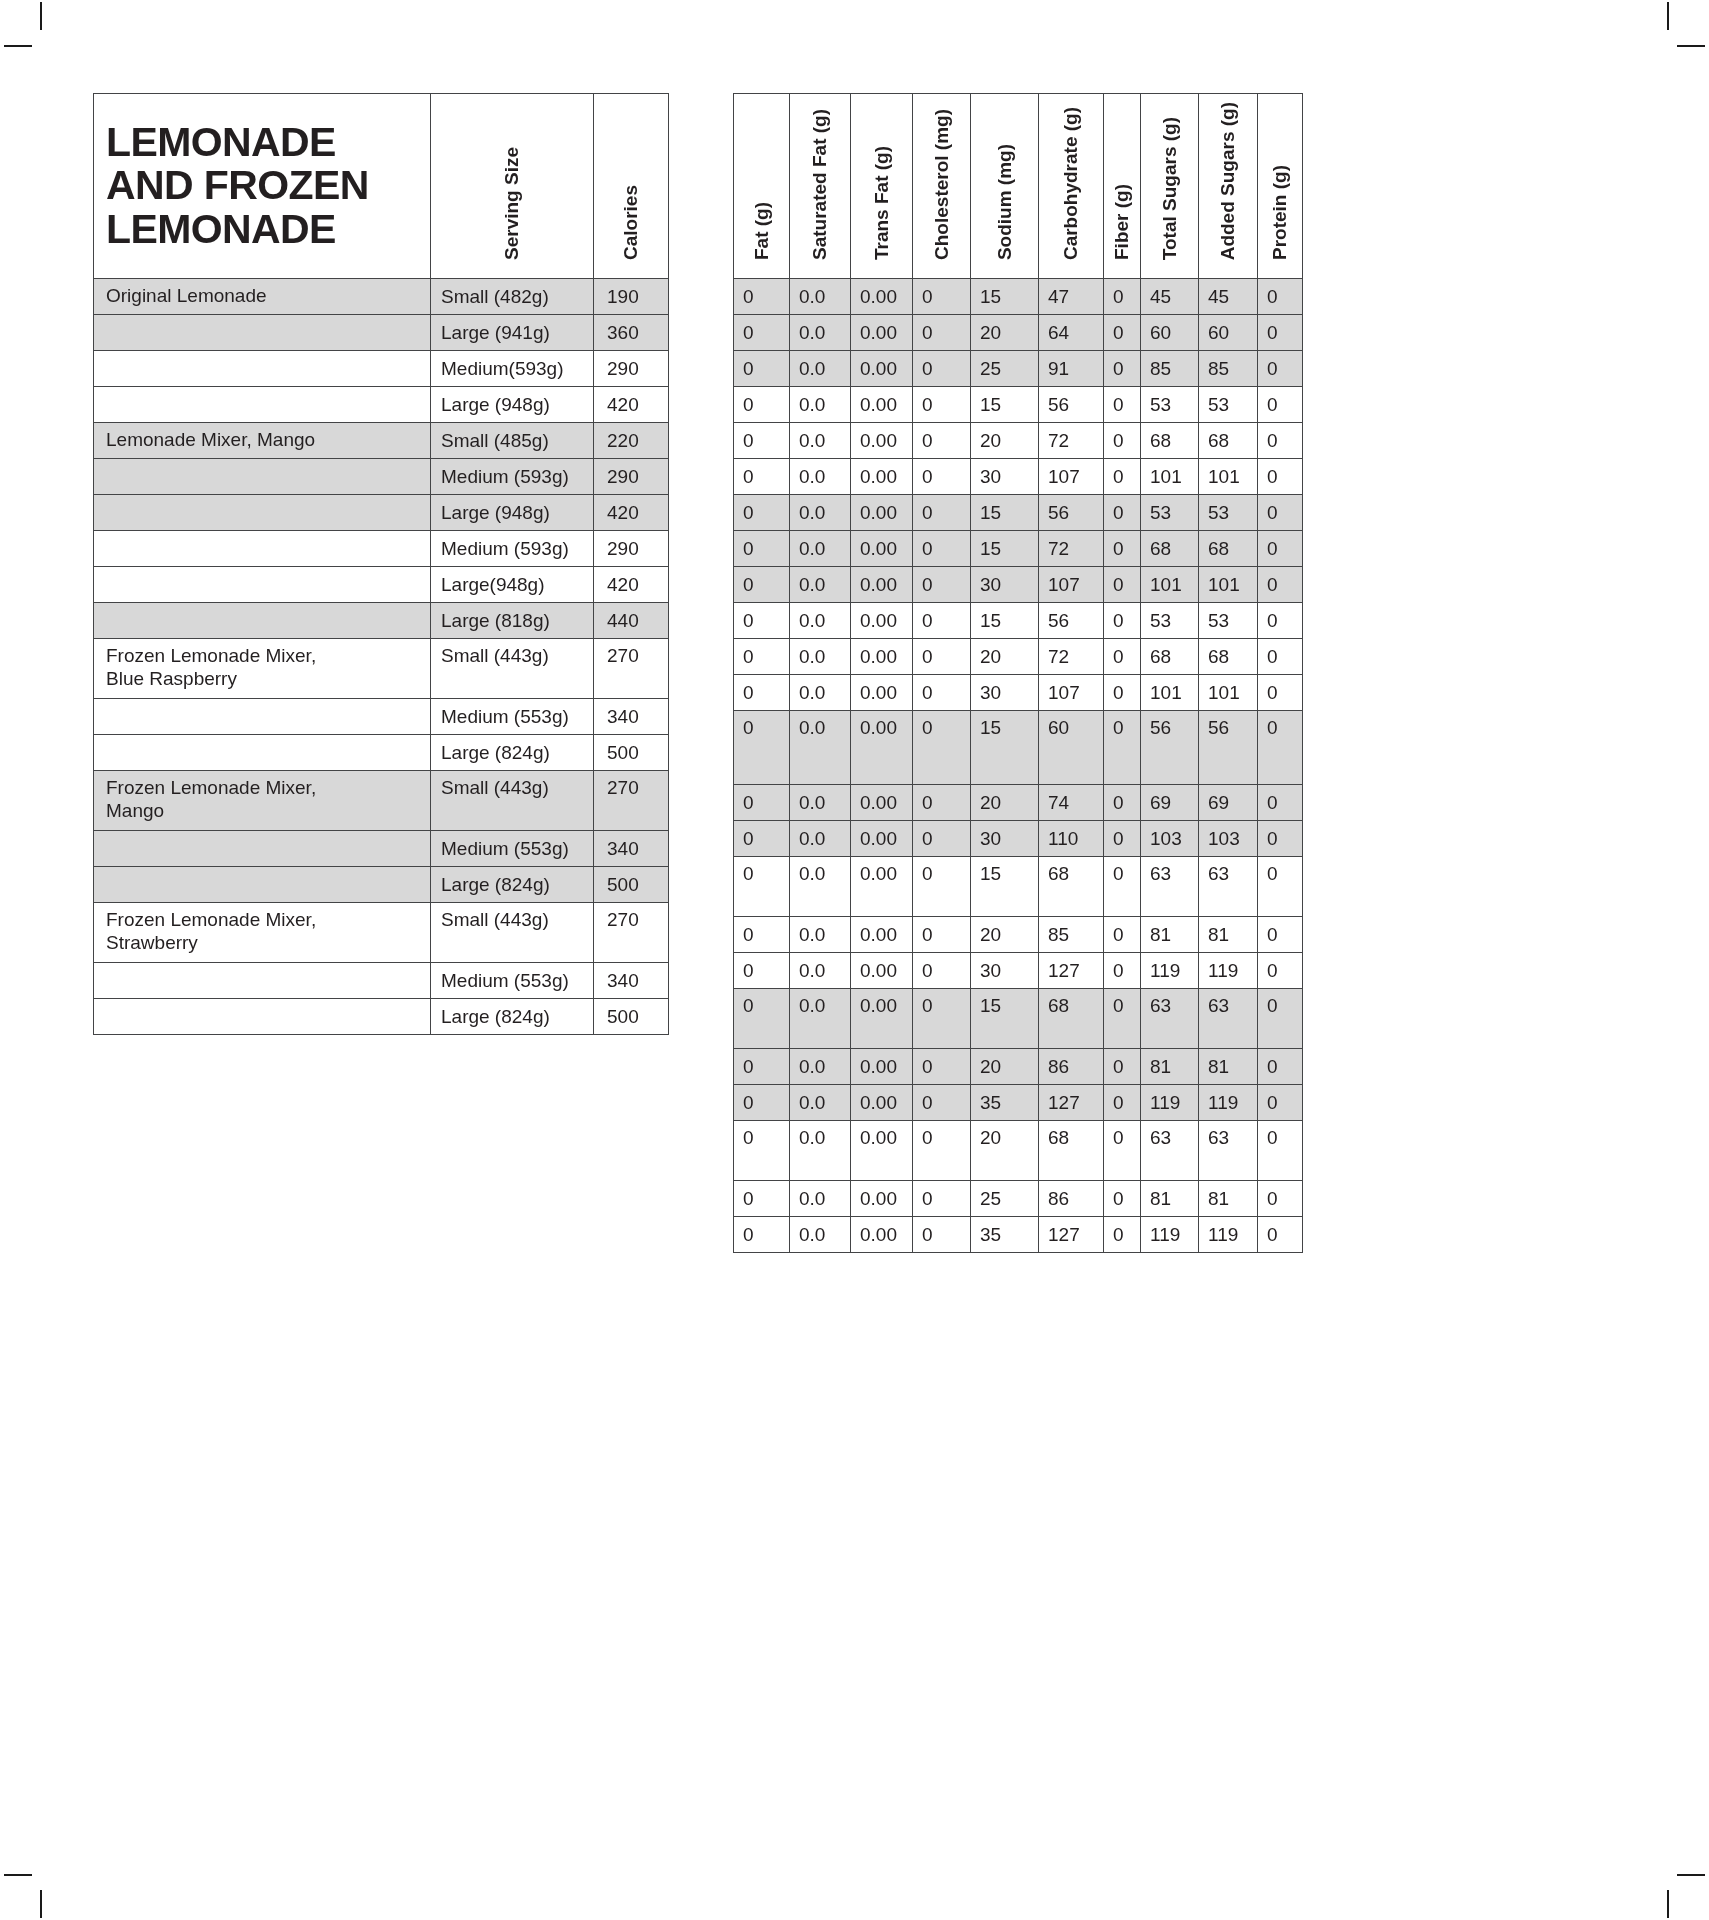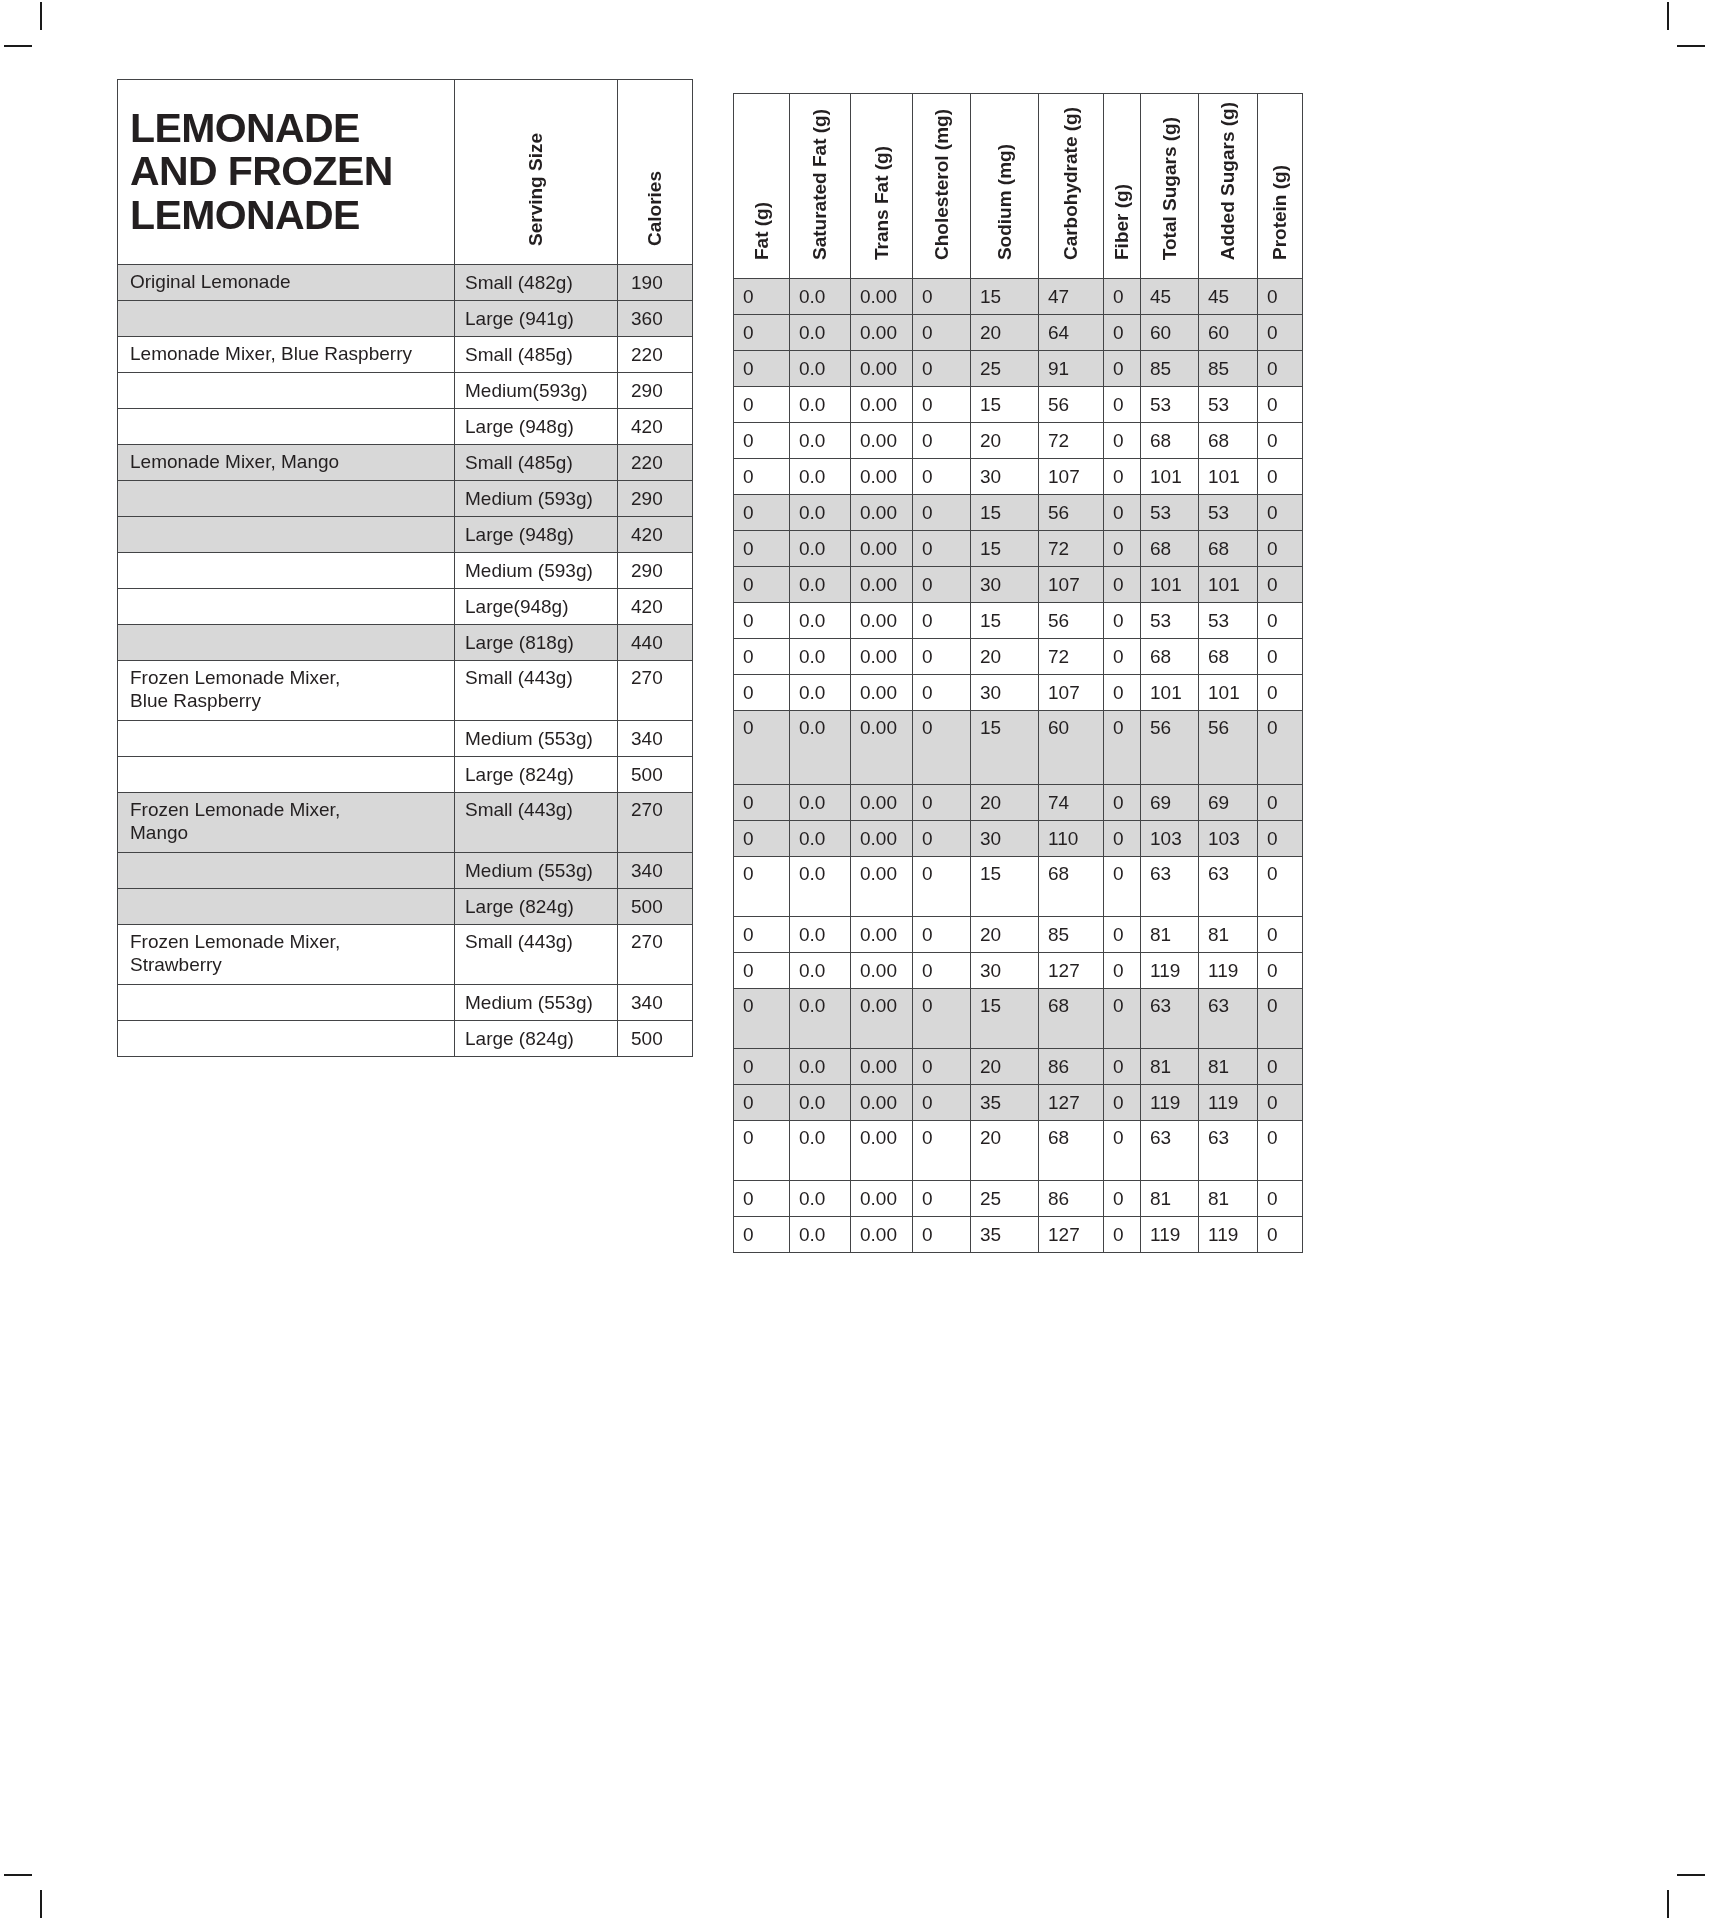--- a/index.html
+++ b/index.html
@@ -8,21 +8,21 @@
   .page { position:relative; width:1709px; height:1920px; background:#ffffff; overflow:hidden; }
 
   
   .crop { position:absolute; background:#1a1a1a; }
   .crop.v { width:2px; height:28px; }
   .crop.h { width:28px; height:2px; }
 
   table.tbl { position:absolute; border-collapse:collapse; table-layout:fixed; font-size:19px; color:#231f20; }
   .tbl td, .tbl th { border:1px solid #434446; overflow:hidden; }
 
-  #left-table  { left:93px;  top:79px; width:575px;margin-left:24px; }
+  #left-table  { left:93px;  top:93px; width:575px; }
   #right-table { left:733px; top:93px; width:569px; }
 
   thead tr { height:185px; background:#ffffff; }
   tbody tr { height:36px; }
   tbody tr.l  { height:60px; }
   tbody tr.xl { height:74px; }
   tbody tr.shaded { background:#d8d8d8;padding-left:44px; }
 
   tbody td { vertical-align:middle; }
   tbody tr.l td, tbody tr.xl td { vertical-align:top; padding-top:6px; }
@@ -90,25 +90,20 @@
     <tbody id="left-body">
         <tr class="shaded">
           <td class="item">Original Lemonade</td>
           <td class="serving">Small (482g)</td>
           <td class="cal">190</td>
         </tr>
         <tr class="shaded">
           <td class="item"></td>
           <td class="serving">Large (941g)</td>
           <td class="cal">360</td>
-        </tr>
-        <tr class="">
-          <td class="item">Lemonade Mixer, Blue Raspberry</td>
-          <td class="serving">Small (485g)</td>
-          <td class="cal">220</td>
         </tr>
         <tr class="">
           <td class="item"></td>
           <td class="serving">Medium(593g)</td>
           <td class="cal">290</td>
         </tr>
         <tr class="">
           <td class="item"></td>
           <td class="serving">Large (948g)</td>
           <td class="cal">420</td>

